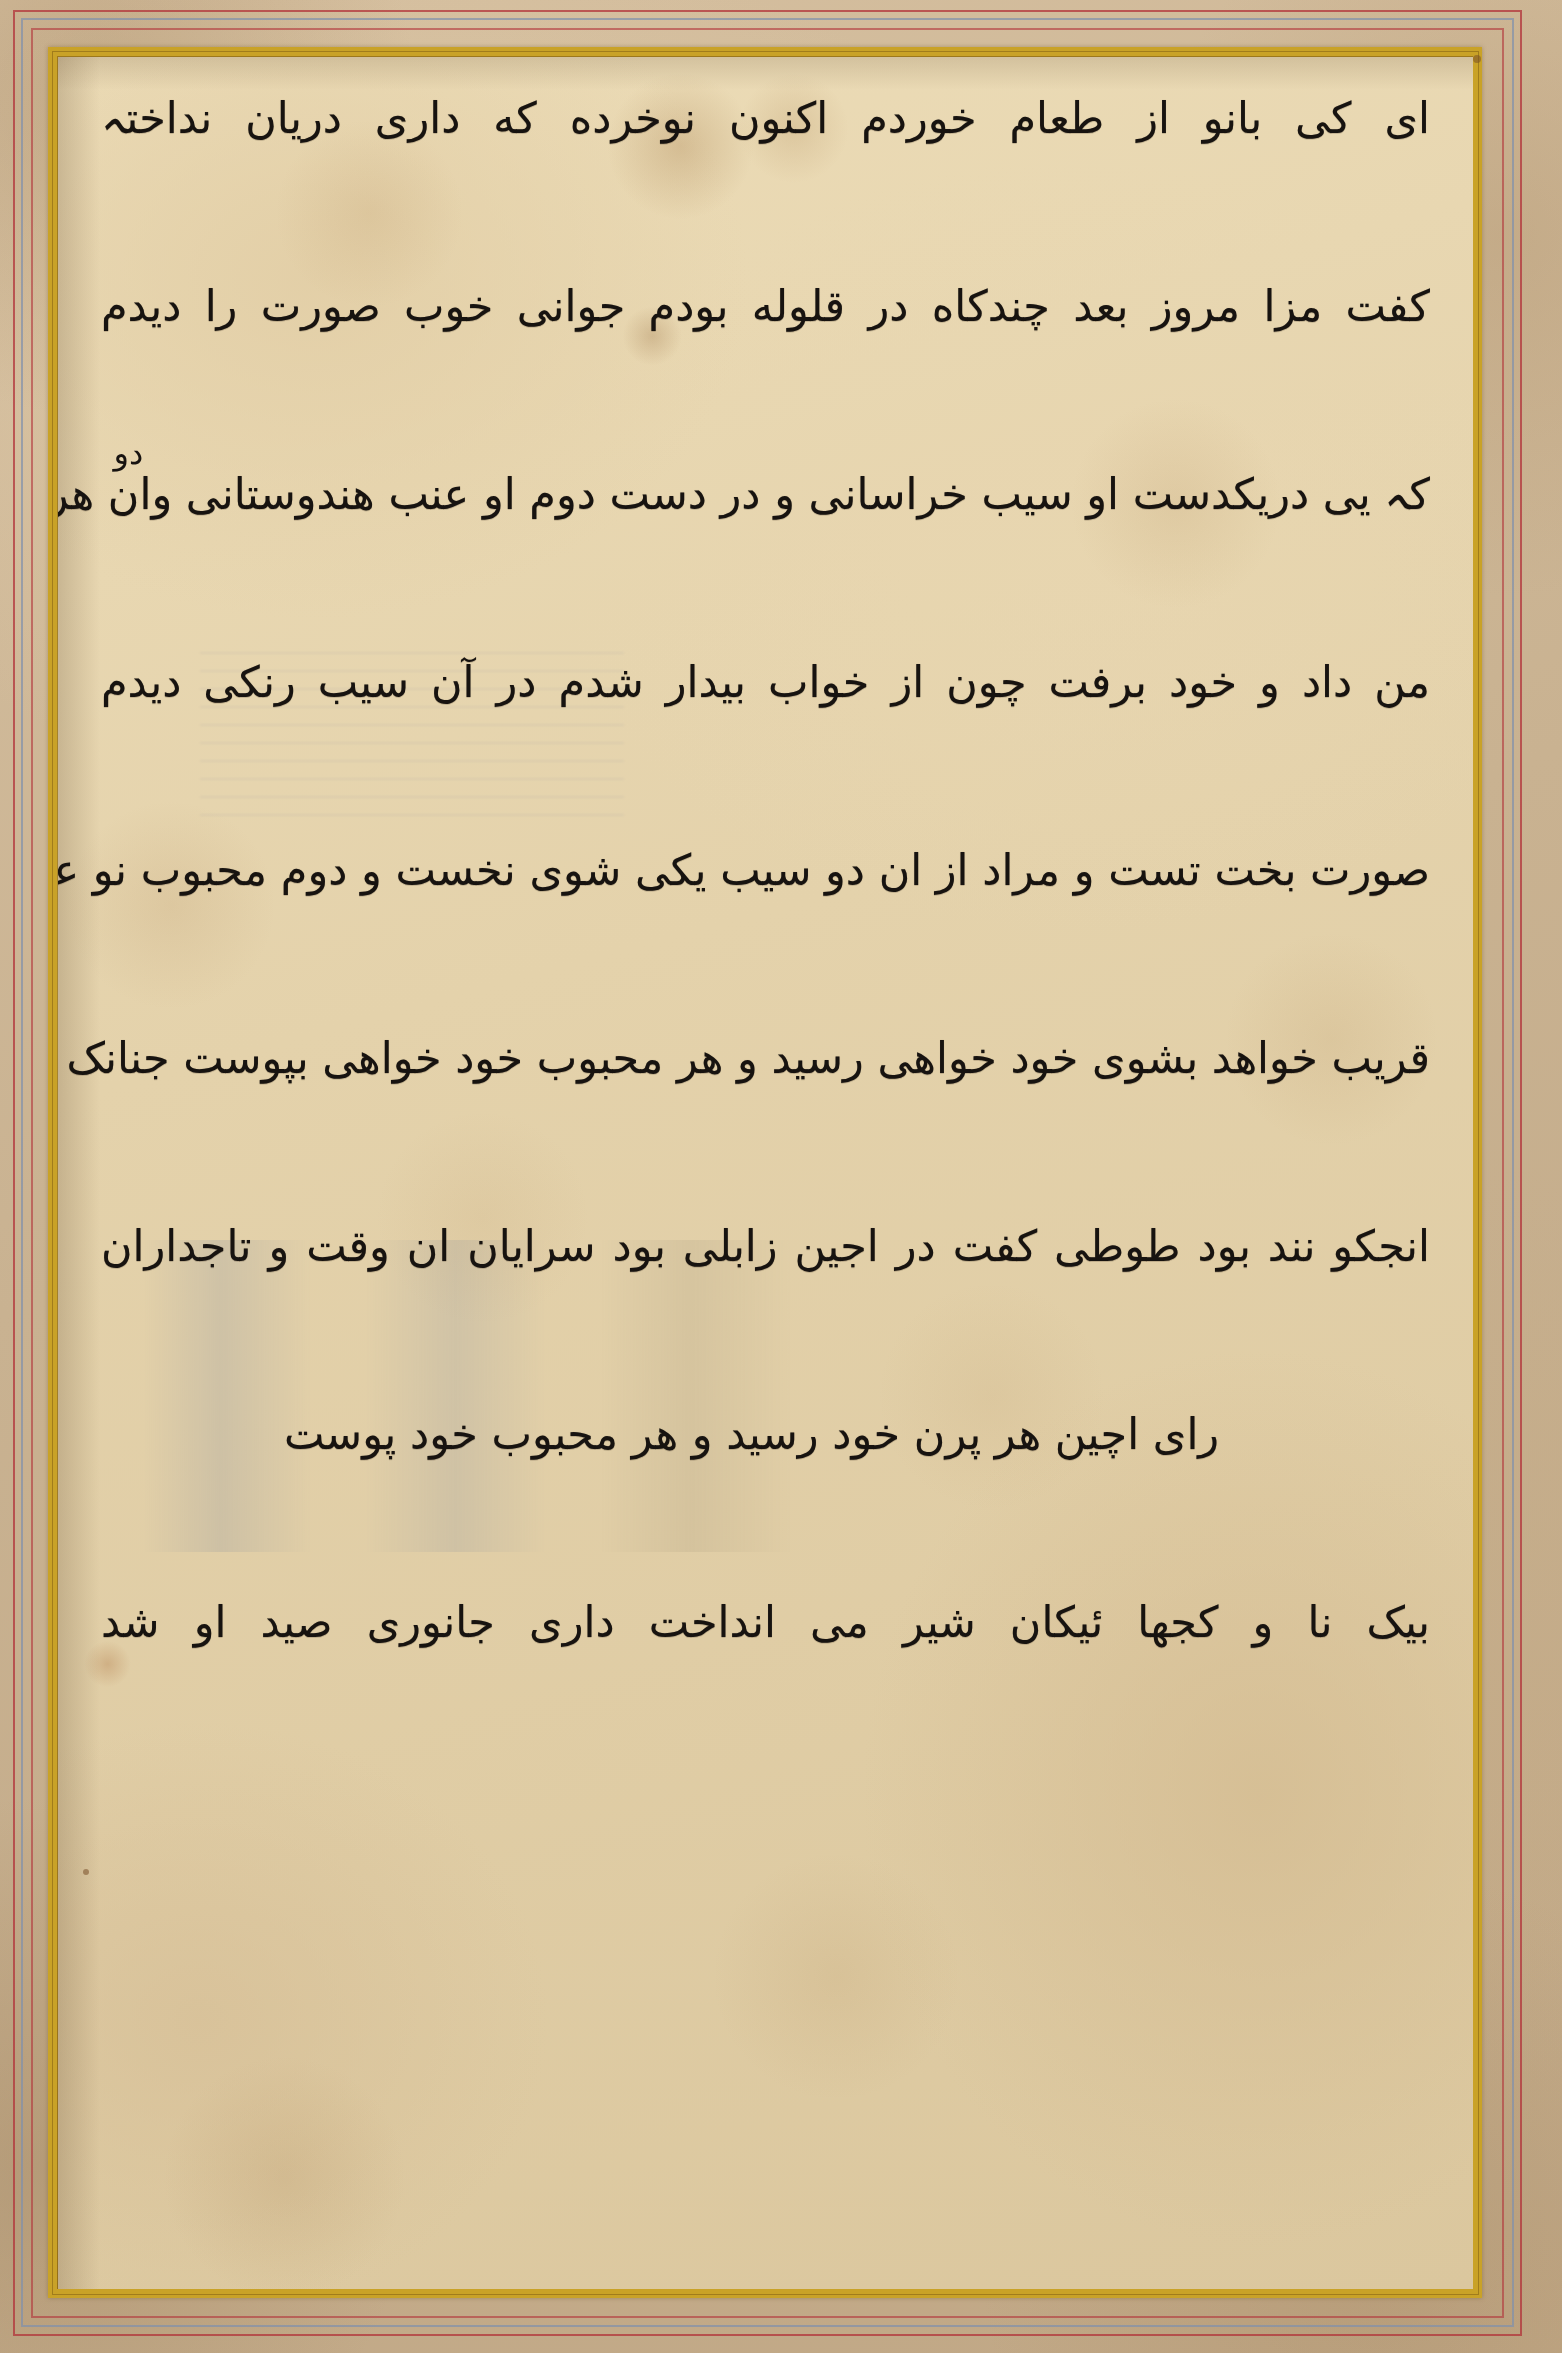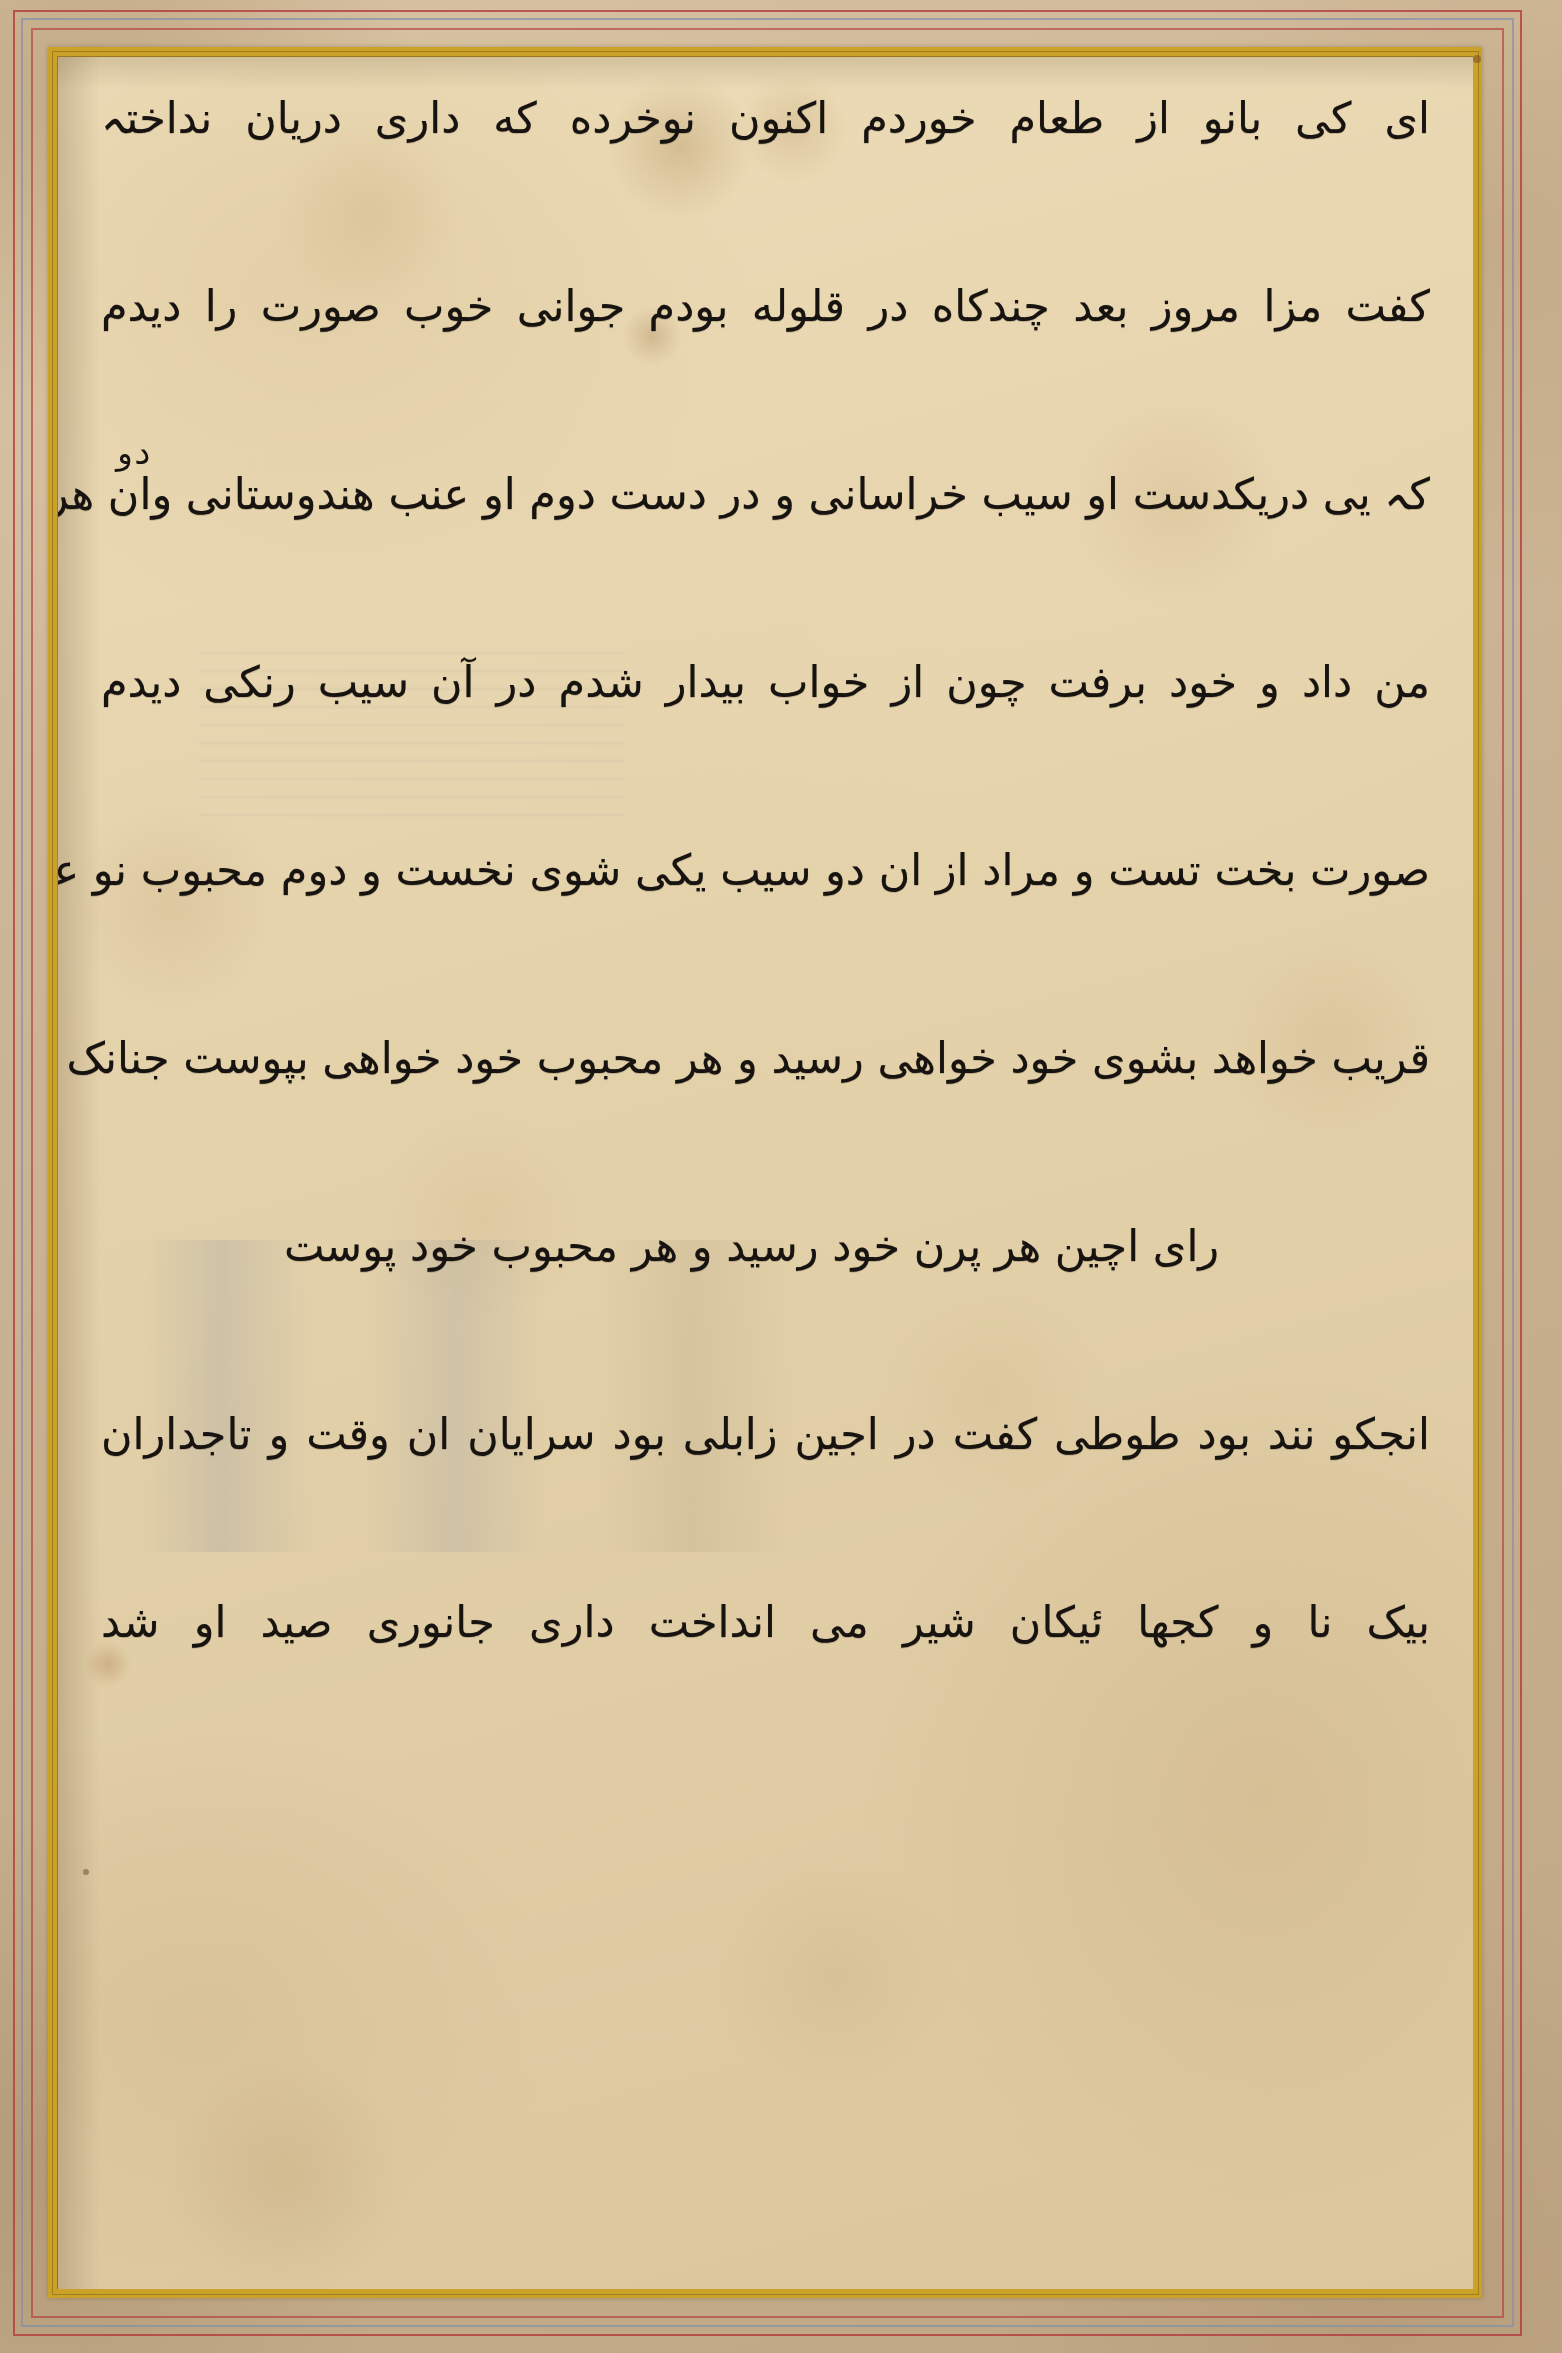--- a/index.html
+++ b/index.html
@@ -197,21 +197,21 @@
     text-align-last: center;
     padding-right: 28px;
   }
 
   
   .hanging {
     position: absolute;
     left: 12.5px;
     color: #171310;
     font-size: 32px;
-    font-family: Liberation Mono, monospace;
+    font-family: Liberation Serif, serif;
     direction: rtl;
   }
   .hanging.h-dow { top: -39px; }
 
   
   .edge-shade-left {
     position: absolute;
     left: 0; top: 0;
     width: 42px; height: 100%;
     background: linear-gradient(90deg, rgba(90,66,38,0.22), rgba(90,66,38,0));
@@ -272,28 +272,28 @@
 
 
       <div class="line-row">
         <span class="line">صورت بخت تست و مراد از ان دو سیب یکی شوی نخست و دوم محبوب نو عین</span>
       </div>
 
       <div class="line-row">
         <span class="line">قریب خواهد بشوی خود خواهی رسید و هر محبوب خود خواهی بپوست جنانک</span>
       </div>
 
+      <div class="line-row">
+        <span class="line">انجکو نند بود طوطی کفت در اجین زابلی بود سرایان ان وقت و تاجداران</span>
+      </div>
+
       <div class="line-row centered">
         <span class="line">رای اچین هر پرن خود رسید و هر محبوب خود پوست</span>
       </div>
 
-      <div class="line-row">
-        <span class="line">انجکو نند بود طوطی کفت در اجین زابلی بود سرایان ان وقت و تاجداران</span>
-      </div>
-
 
 
       <div class="line-row">
         <span class="line">بیک نا و کجها ئیکان شیر می انداخت داری جانوری صید او شد</span>
       </div>
 
     </div>
   </div>
 
   <div class="corner-dot" style="left:83px; top:1869px;"></div>

